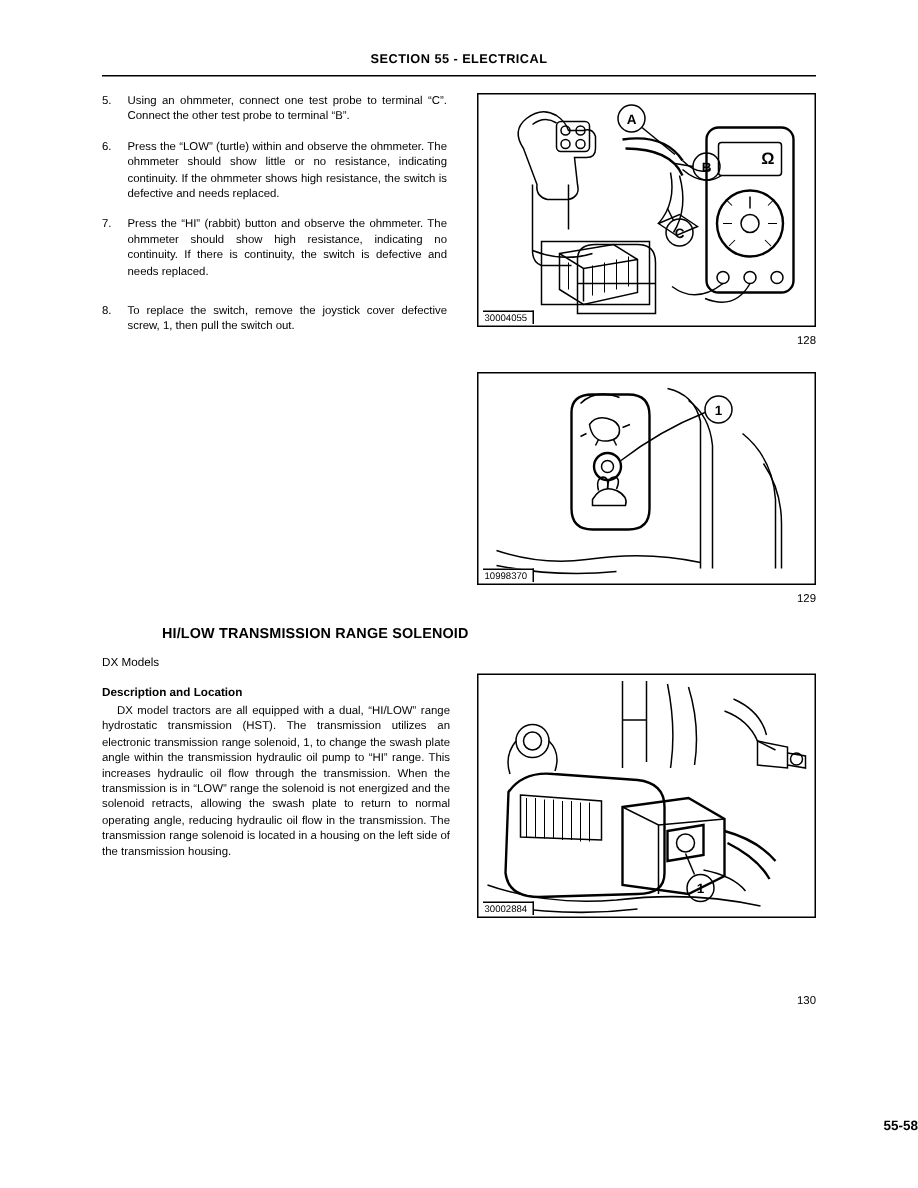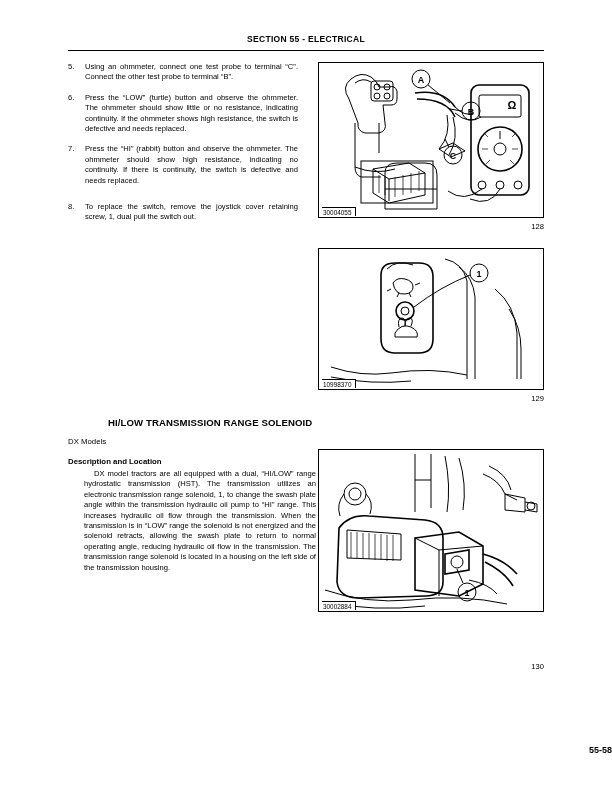--- a/index.html
+++ b/index.html
@@ -89,21 +89,21 @@
   }
   .desc-head {
     position: absolute;
     left: 68px;
     top: 457px;
     font-size: 7.8px;
     font-weight: bold;
   }
   .desc-body {
     position: absolute;
-    left: 84px;
+    left: 68px;
     top: 469px;
     width: 232px;
     font-size: 7.6px;
     line-height: 10.4px;
     text-align: justify;
     text-justify: inter-word;
     text-indent: 10px;
   }
 
   
@@ -170,29 +170,29 @@
   </div>
   <div class="header-rule"></div>
 
   <div class="left-col">
     <div class="step">
       <div class="step-num">5.</div>
       <div class="step-body">Using an ohmmeter, connect one test probe to terminal “C”. Connect the other test probe to terminal “B”.</div>
     </div>
     <div class="step">
       <div class="step-num">6.</div>
-      <div class="step-body">Press the “LOW” (turtle) button and observe the ohmmeter. The ohmmeter should show little or no resistance, indicating continuity. If the ohmmeter shows high resistance, the switch is defective and needs replaced.</div>
+      <div class="step-body">Press the “LOW” (turtle) within and observe the ohmmeter. The ohmmeter should show little or no resistance, indicating continuity. If the ohmmeter shows high resistance, the switch is defective and needs replaced.</div>
     </div>
     <div class="step">
       <div class="step-num">7.</div>
       <div class="step-body">Press the “HI” (rabbit) button and observe the ohmmeter. The ohmmeter should show high resistance, indicating no continuity. If there is continuity, the switch is defective and needs replaced.</div>
     </div>
     <div class="step" style="margin-top:16px;">
       <div class="step-num">8.</div>
-      <div class="step-body">To replace the switch, remove  the joystick cover retaining screw, 1, dual pull the switch out.</div>
+      <div class="step-body">To replace the switch, remove  the joystick cover defective screw, 1, then pull the switch out.</div>
     </div>
   </div>
 
   <div class="section-head">HI/LOW TRANSMISSION RANGE SOLENOID</div>
   <div class="sub-head">DX Models</div>
   <div class="desc-head">Description and Location</div>
   <div class="desc-body">DX model tractors are all equipped with a dual, “HI/LOW” range hydrostatic transmission (HST). The transmission utilizes an electronic transmission range solenoid, 1, to change the swash plate angle within the transmission hydraulic oil pump to “HI” range. This increases hydraulic oil flow through the transmission. When the transmission is in “LOW” range the solenoid is not energized and the solenoid retracts, allowing the swash plate to return to normal operating angle, reducing hydraulic oil flow in the transmission. The transmission range solenoid is located in a housing on the left side of the transmission housing.</div>
 
   <div class="figure fig1">
     <svg width="224" height="154" viewBox="0 0 224 154">

